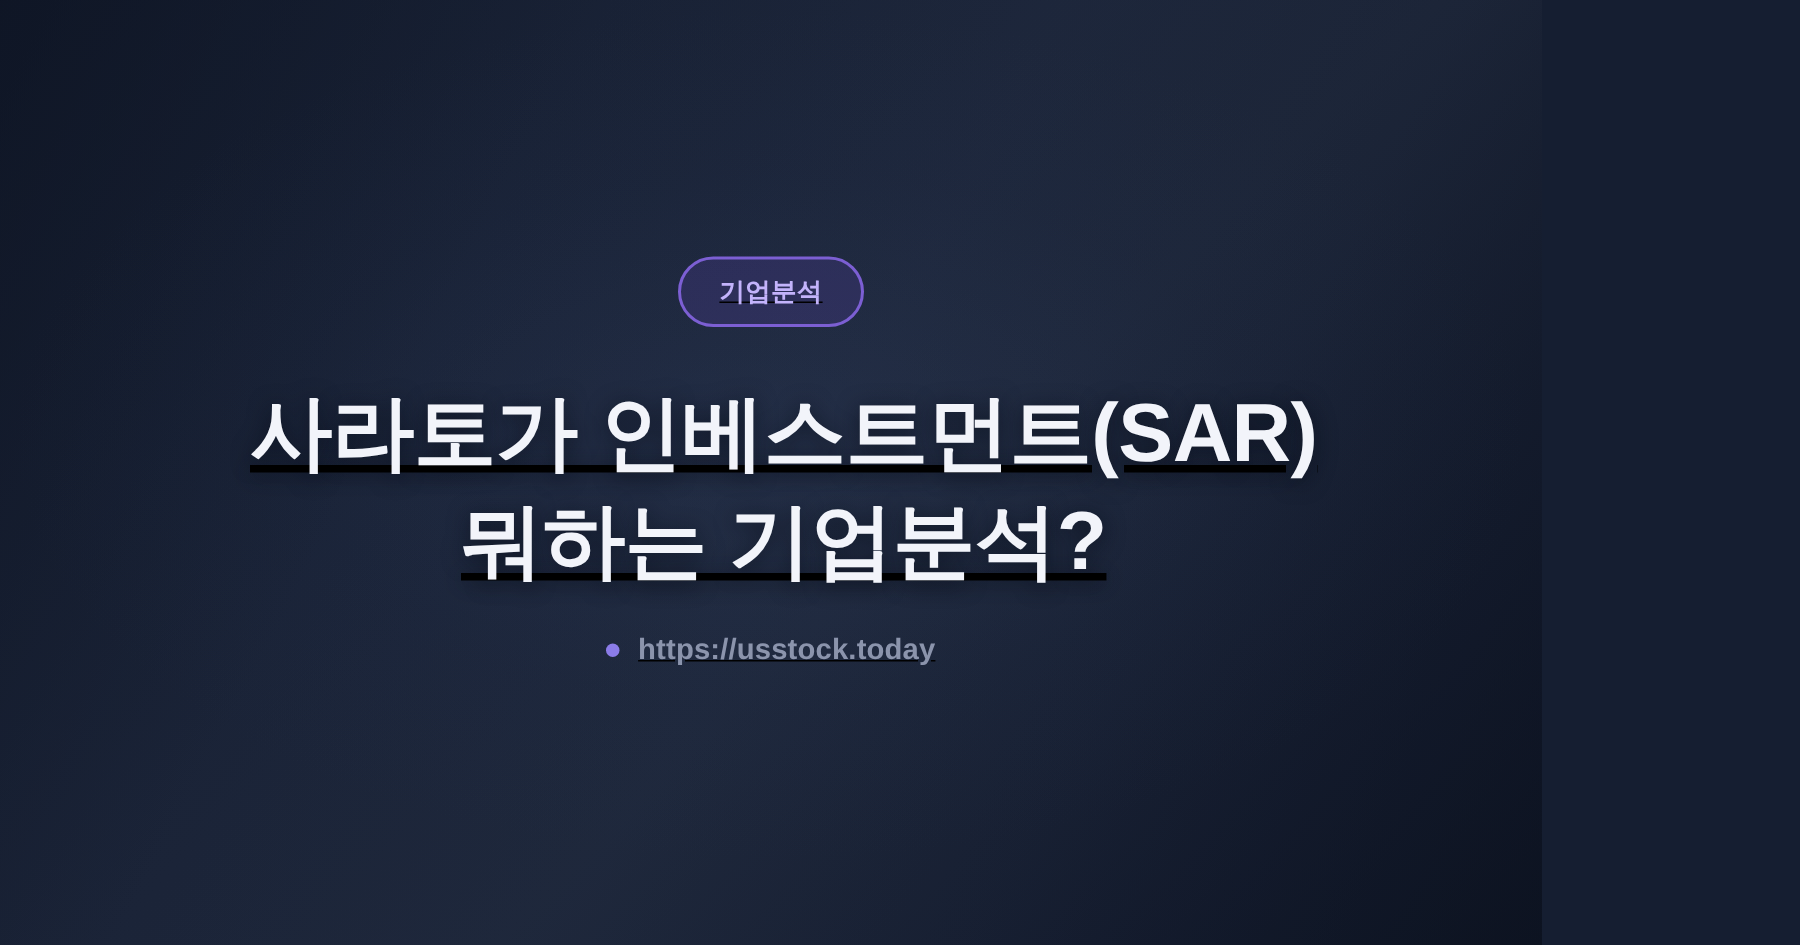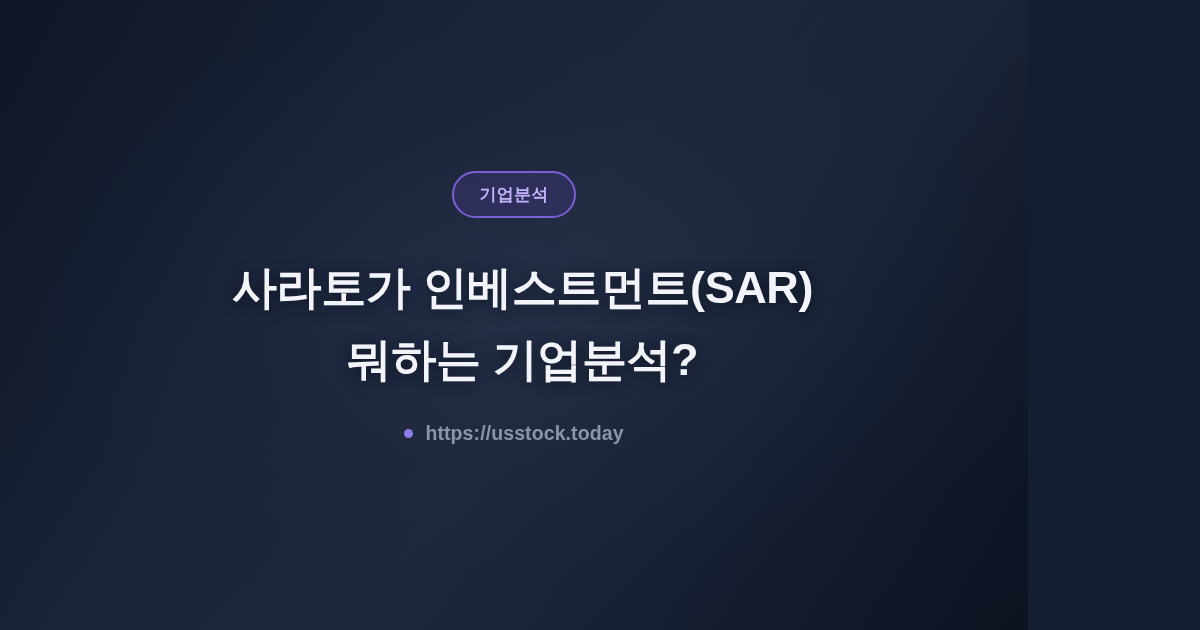--- a/index.html
+++ b/index.html
@@ -25,20 +25,21 @@
         #121a2e 0%,
         #18213500 0%,
         #1b2438 42%,
         #1d2639 58%,
         #151d30 85%,
         #111929 100%);
     display: flex;
     align-items: center;
     justify-content: flex-end;
     overflow: hidden;
+    text-decoration: underline;
   }
 
   
   #og-card::before {
     content: "";
     position: absolute;
     inset: 0;
     background:
       linear-gradient(118deg,
         rgba(10,15,28,0.55) 0%,
@@ -91,21 +92,21 @@
     font-weight: bold;
     letter-spacing: 0.2px;
     line-height: 1;
     margin-bottom: 34px;
     white-space: nowrap;
   }
 
   
   .title {
     color: #f2f4fa;
-    font-size: 45px;
+    font-size: 55px;
     font-weight: bold;
     line-height: 72px;
     text-align: center;
     letter-spacing: -0.4px;
     text-shadow: 0 2px 14px rgba(6,10,22,0.65);
     max-width: 1020px;
     margin-left: 17px;
   }
   .title-line { display: block; white-space: nowrap; }
 

